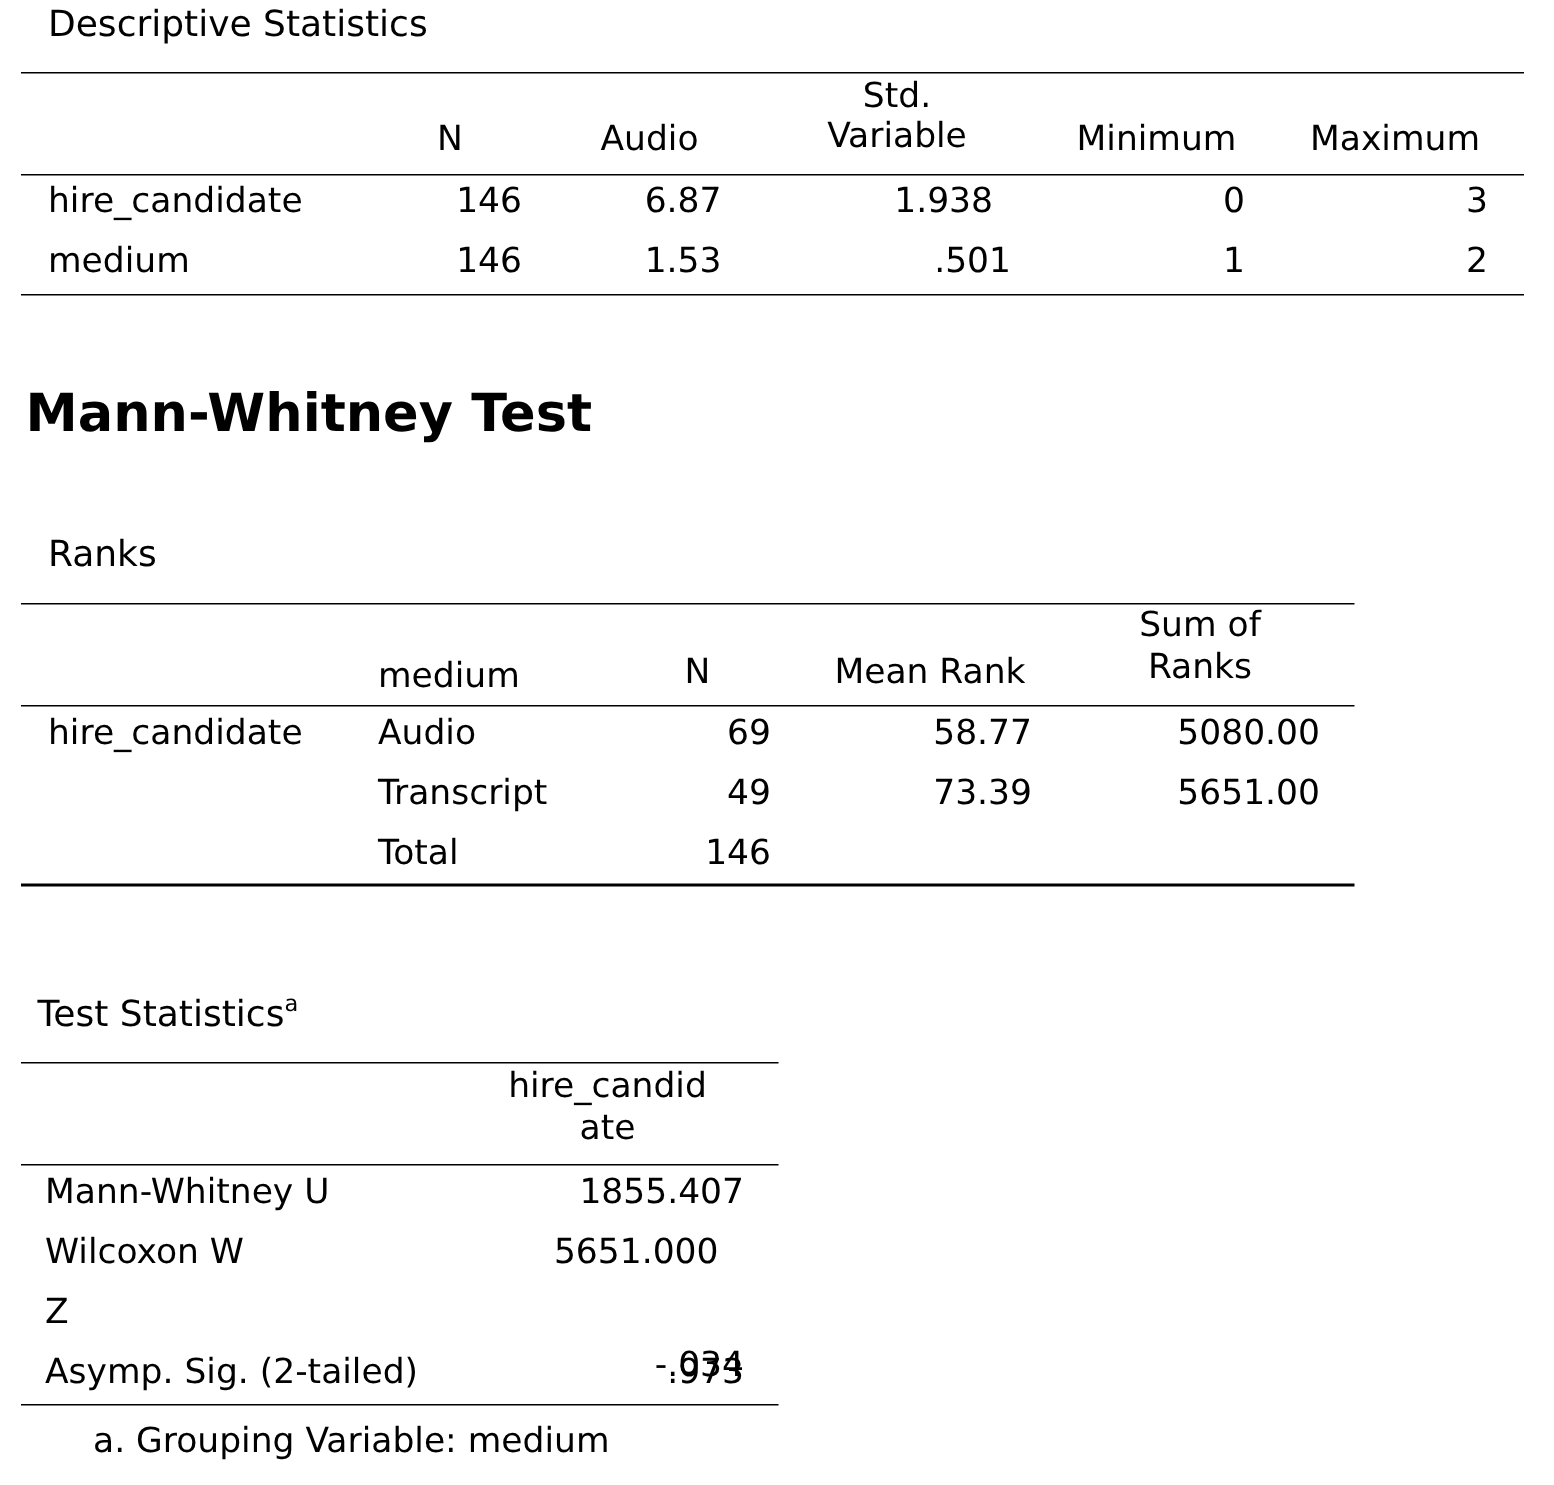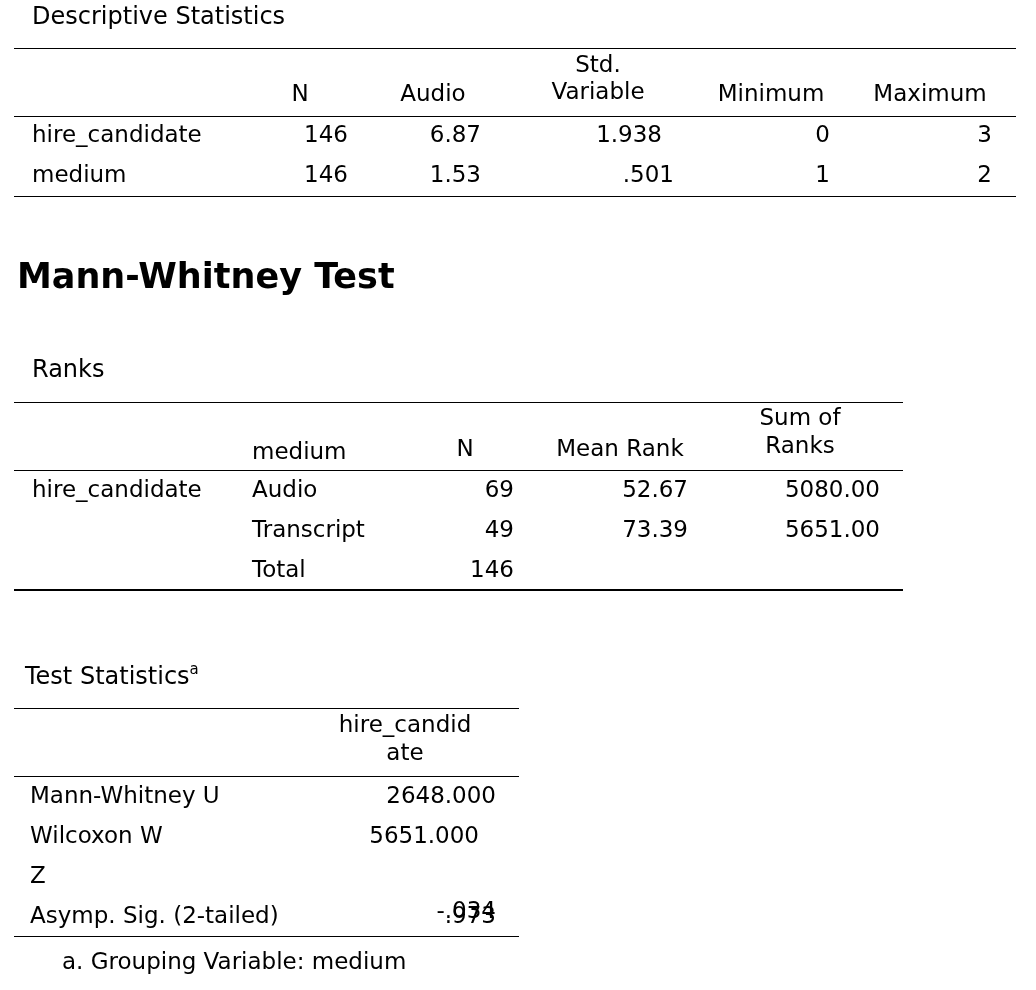--- a/index.html
+++ b/index.html
@@ -67,21 +67,21 @@
   <div class="cell c" style="left:740px; width:120px; top:404px;">Sum of</div>
   <div class="cell c" style="left:740px; width:120px; top:432px;">Ranks</div>
 
   <div class="hline" style="left:14px; top:470px; width:889px;"></div>
 
   <div class="cell l" style="left:32px; top:476px;">hire_candidate</div>
 
   <div>
     <div class="cell l" style="left:252px; top:476px;">Audio</div>
     <div class="cell r" style="left:430px; width:84px; top:476px;">69</div>
-    <div class="cell r" style="left:560px; width:128px; top:476px;">52.67</div>
+    <div class="cell r" style="left:560px; width:128px; top:476px;">58.77</div>
     <div class="cell r" style="left:740px; width:140px; top:476px;">5080.00</div>
   </div>
   <div>
     <div class="cell l" style="left:252px; top:516px;">Transcript</div>
     <div class="cell r" style="left:430px; width:84px; top:516px;">49</div>
     <div class="cell r" style="left:560px; width:128px; top:516px;">73.39</div>
     <div class="cell r" style="left:740px; width:140px; top:516px;">5651.00</div>
   </div>
   <div>
     <div class="cell l" style="left:252px; top:556px;">Total</div>
@@ -95,21 +95,21 @@
   <div class="abs caption" style="left:25px; top:660px;"><span>Test Statistics</span><sup>a</sup></div>
   <div class="hline" style="left:14px; top:708px; width:505px;"></div>
 
   <div class="cell c" style="left:330px; width:150px; top:711px;">hire_candid</div>
   <div class="cell c" style="left:330px; width:150px; top:739px;">ate</div>
 
   <div class="hline" style="left:14px; top:776px; width:505px;"></div>
 
   <div>
     <div class="cell l" style="left:30px; top:782px;">Mann-Whitney U</div>
-    <div class="cell r" style="left:330px; width:166px; top:782px;">2648.000</div>
+    <div class="cell r" style="left:330px; width:166px; top:782px;">1855.407</div>
   </div>
   <div>
     <div class="cell l" style="left:30px; top:822px;">Wilcoxon W</div>
     <div class="cell r" style="left:313px; width:166px; top:822px;">5651.000</div>
   </div>
   <div>
     <div class="cell l" style="left:30px; top:862px;">Z</div>
     <div class="cell r" style="left:330px; width:166px; top:884px;margin-top:13px;">-.034</div>
   </div>
   <div>

